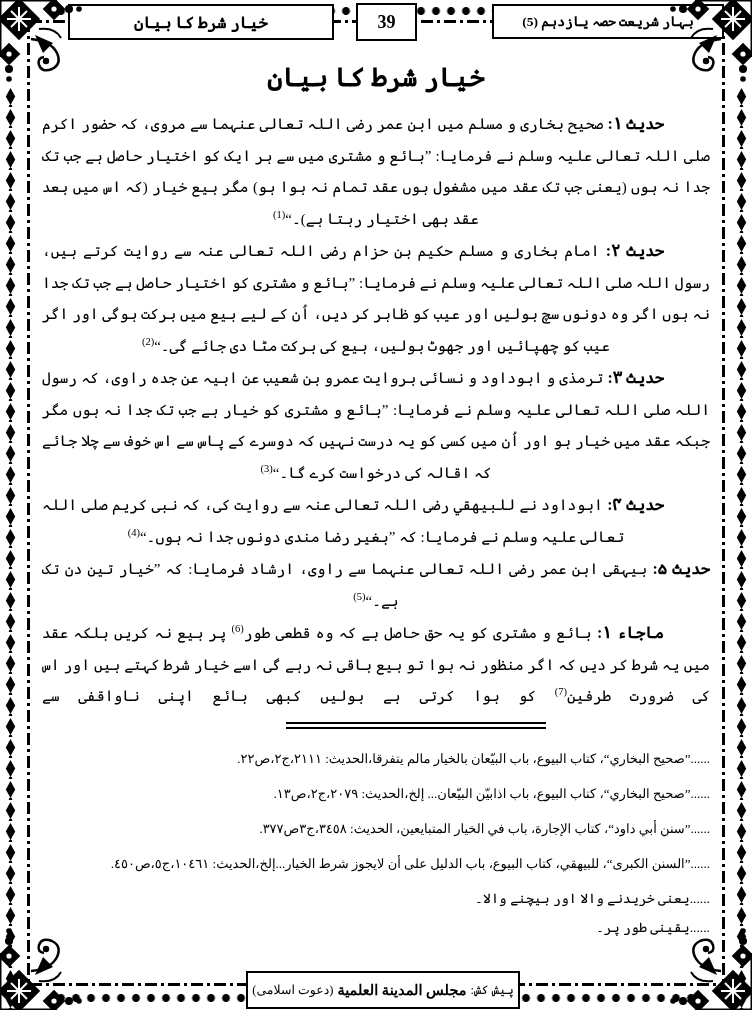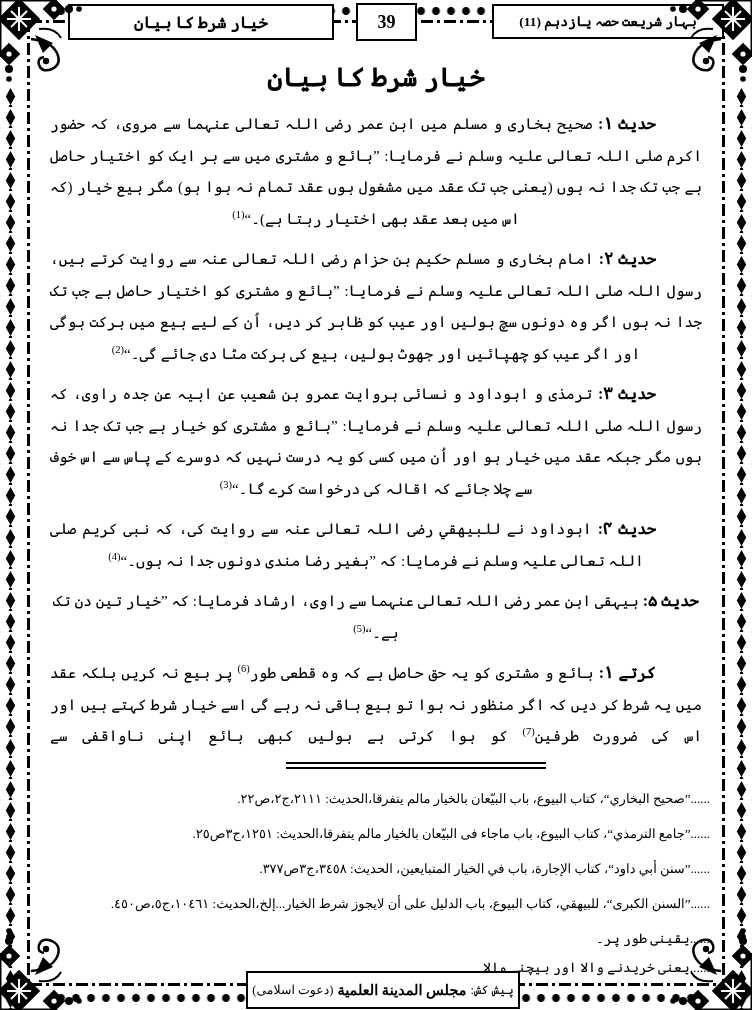--- a/index.html
+++ b/index.html
@@ -41,25 +41,25 @@
 
   
   .ftr-box{position:absolute;left:246px;top:971px;width:270px;height:34px;background:#fff;
            border:2px solid #000;z-index:5;display:flex;align-items:center;justify-content:center;
            direction:rtl;font-size:12.5px;white-space:nowrap;}
   .ftr-box b{font-size:14.5px;margin:0 4px;}
 
   
   .content{position:absolute;left:42px;right:42px;top:56px;direction:rtl;z-index:3;}
   h1.title{margin:2px 0 10px;text-align:center;font-size:26px;font-weight:bold;line-height:40px;}
-  .para{margin:8px;font-size:15px;line-height:31.5px;text-align:justify;text-align-last:center;
+  .para{margin:0;font-size:15px;line-height:31.5px;text-align:justify;text-align-last:center;
         text-indent:46px;}
   .para b{font-size:16px;}
   .para.full-last{text-align-last:justify;}
-  .para.single{text-align:center;text-indent:0;}
+  .para.single{text-indent:0;}
   sup.fnref{font-size:10.5px;line-height:0;font-weight:normal;}
 
   .fn-sep{width:260px;height:3px;border-top:2px solid #000;border-bottom:2px solid #000;
           margin:9px auto;transform:translateX(40px);}
 
   .footnotes{margin-top:18px;}
   .fn{font-size:13px;line-height:24px;text-align:right;margin-bottom:11px;direction:rtl;}
   .fn.ur{font-size:13.5px;margin-bottom:5px;}
 </style>
 </head>
@@ -189,42 +189,42 @@
     <path d="M40 30 q16 -2 22 9" fill="none" stroke="#000" stroke-width="2"></path>
   </svg>
 
   <div class="hdr-box left">
     <span>خیار شرط کا بیان</span>
   </div>
   <div class="hdr-box num">
     <span>39</span>
   </div>
   <div class="hdr-box right">
-    <span>بہار شریعت حصہ یازدہم (11)</span>
+    <span>بہار شریعت حصہ یازدہم (5)</span>
   </div>
 
   <main class="content">
     <h1 class="title" lang="ur">خیار شرط کا بیان</h1>
 
     <p class="para" lang="ur"><b>حدیث ۱: </b><span>صحیح بخاری و مسلم میں ابن عمر رضی اللہ تعالی عنہما سے مروی، کہ حضور اکرم صلی اللہ تعالی علیہ وسلم نے فرمایا: ”بائع و مشتری میں سے ہر ایک کو اختیار حاصل ہے جب تک جدا نہ ہوں (یعنی جب تک عقد میں مشغول ہوں عقد تمام نہ ہوا ہو) مگر بیع خیار (کہ اس میں بعد عقد بھی اختیار رہتا ہے)۔“</span><sup class="fnref">(1)</sup></p>
     <p class="para" lang="ur"><b>حدیث ۲: </b><span>امام بخاری و مسلم حکیم بن حزام رضی اللہ تعالی عنہ سے روایت کرتے ہیں، رسول اللہ صلی اللہ تعالی علیہ وسلم نے فرمایا: ”بائع و مشتری کو اختیار حاصل ہے جب تک جدا نہ ہوں اگر وہ دونوں سچ بولیں اور عیب کو ظاہر کر دیں، اُن کے لیے بیع میں برکت ہوگی اور اگر عیب کو چھپائیں اور جھوٹ بولیں، بیع کی برکت مٹا دی جائے گی۔“</span><sup class="fnref">(2)</sup></p>
     <p class="para" lang="ur"><b>حدیث ۳: </b><span>ترمذی و ابوداود و نسائی بروایت عمرو بن شعیب عن ابیہ عن جدہ راوی، کہ رسول اللہ صلی اللہ تعالی علیہ وسلم نے فرمایا: ”بائع و مشتری کو خیار ہے جب تک جدا نہ ہوں مگر جبکہ عقد میں خیار ہو اور اُن میں کسی کو یہ درست نہیں کہ دوسرے کے پاس سے اس خوف سے چلا جائے کہ اقالہ کی درخواست کرے گا۔“</span><sup class="fnref">(3)</sup></p>
     <p class="para" lang="ur"><b>حدیث ۴: </b><span>ابوداود نے للبيهقي رضی اللہ تعالی عنہ سے روایت کی، کہ نبی کریم صلی اللہ تعالی علیہ وسلم نے فرمایا: کہ ”بغیر رضا مندی دونوں جدا نہ ہوں۔“</span><sup class="fnref">(4)</sup></p>
     <p class="para single" lang="ur"><b>حدیث ۵: </b><span>بیہقی ابن عمر رضی اللہ تعالی عنہما سے راوی، ارشاد فرمایا: کہ ”خیار تین دن تک ہے۔“</span><sup class="fnref">(5)</sup></p>
-    <p class="para full-last" lang="ur"><b>کرتے ۱: </b><span>بائع و مشتری کو یہ حق حاصل ہے کہ وہ قطعی طور</span><sup class="fnref">(6)</sup><span> پر بیع نہ کریں بلکہ عقد میں یہ شرط کر دیں کہ اگر منظور نہ ہوا تو بیع باقی نہ رہے گی اسے خیار شرط کہتے ہیں اور اس کی ضرورت طرفین</span><sup class="fnref">(7)</sup><span> کو ہوا کرتی ہے بولیں کبھی بائع اپنی ناواقفی سے</span></p>
+    <p class="para full-last" lang="ur"><b>ماجاء ۱: </b><span>بائع و مشتری کو یہ حق حاصل ہے کہ وہ قطعی طور</span><sup class="fnref">(6)</sup><span> پر بیع نہ کریں بلکہ عقد میں یہ شرط کر دیں کہ اگر منظور نہ ہوا تو بیع باقی نہ رہے گی اسے خیار شرط کہتے ہیں اور اس کی ضرورت طرفین</span><sup class="fnref">(7)</sup><span> کو ہوا کرتی ہے بولیں کبھی بائع اپنی ناواقفی سے</span></p>
 
     <div class="fn-sep"></div>
 
     <div class="footnotes">
       <div class="fn ar" lang="ar">......”صحيح البخاري“، كتاب البيوع، باب البيّعان بالخيار مالم يتفرقا،الحديث: ٢١١١،ج٢،ص٢٢.</div>
-      <div class="fn ar" lang="ar">......”جامع الترمذي“، كتاب البيوع، باب ماجاء فى البيّعان بالخيار مالم يتفرقا،الحديث: ١٢٥١،ج٣ص٢٥.</div>
+      <div class="fn ar" lang="ar">......”صحيح البخاري“، كتاب البيوع، باب اذابيّن البيّعان... إلخ،الحديث: ٢٠٧٩،ج٢،ص١٣.</div>
       <div class="fn ar" lang="ar">......”سنن أبي داود“، كتاب الإجارة، باب في الخيار المتبايعين، الحديث: ٣٤٥٨،ج٣ص٣٧٧.</div>
       <div class="fn ar" lang="ar">......”السنن الكبرى“، للبيهقي، كتاب البيوع، باب الدليل على أن لايجوز شرط الخيار...إلخ،الحديث: ١٠٤٦١،ج٥،ص٤٥٠.</div>
+      <div class="fn ur" lang="ur">......یعنی خریدنے والا اور بیچنے والا۔</div>
       <div class="fn ur" lang="ur">......یقینی طور پر۔</div>
-      <div class="fn ur" lang="ur">......یعنی خریدنے والا اور بیچنے والا۔</div>
     </div>
   </main>
 
   <div class="ftr-box">
     <span>پیش کش: </span>
     <b>مجلس المدينة العلمية</b>
     <span>(دعوت اسلامی)</span>
   </div>
 
 </div>

